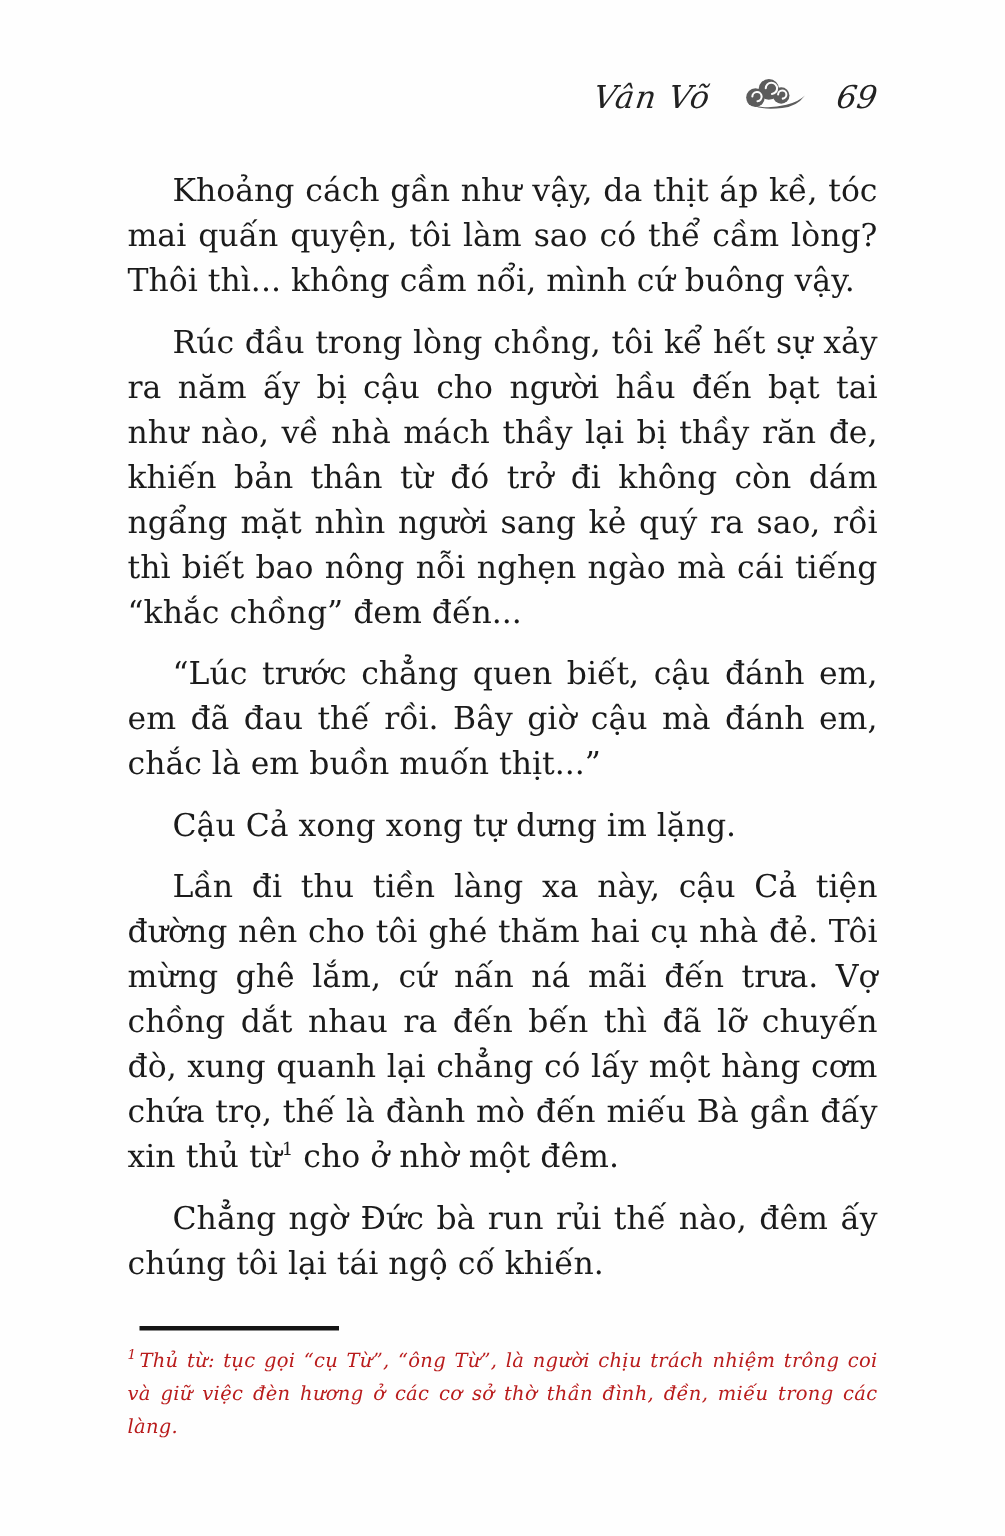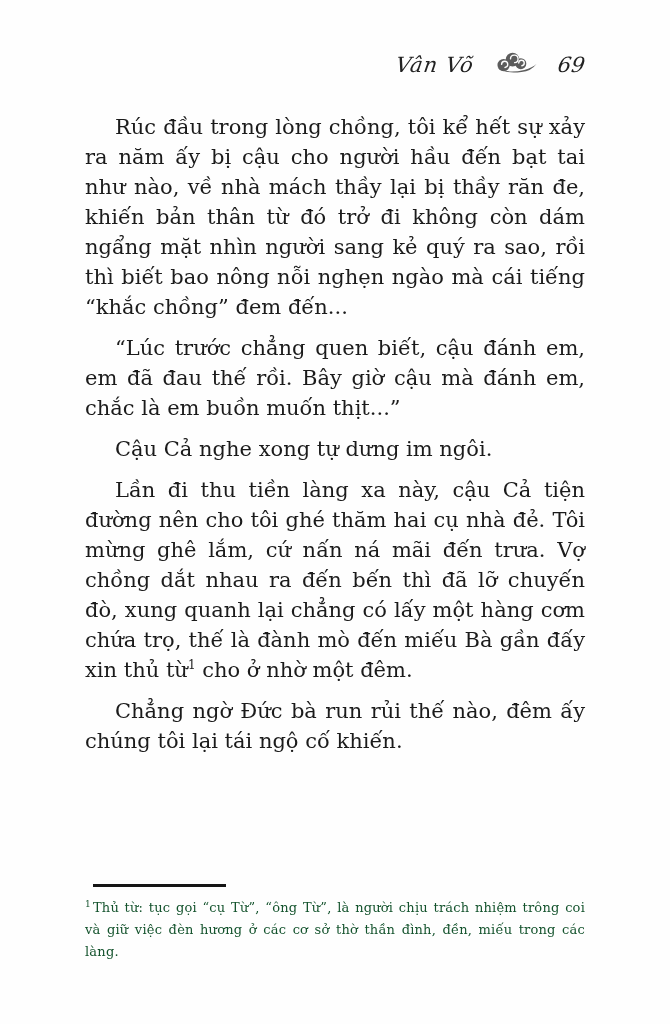--- a/index.html
+++ b/index.html
@@ -71,22 +71,23 @@
     width: 133px;
     height: 3px;
     background: #151515;
     margin: 6px 0 10px 8px;
   }
   .fn-text {
     margin: 0;
     font-size: 13px;
     line-height: 22px;
     letter-spacing: 0.2px;
-    color: #14532d;
+    color: #b91c1c;
     text-align: justify;
+    font-style: italic;
   }
   .fn-text sup {
     font-size: 9px;
     line-height: 0;
     vertical-align: super;
     margin-right: 2px;
   }
 </style>
 </head>
 <body>
@@ -107,26 +108,27 @@
         <path d="M24 12 a5.5 5.5 0 1 1 6 5.5"></path>
         <path d="M36 18 a4 4 0 1 1 4.5 4"></path>
       </g>
     </svg>
   </span>
 
   <span class="page-number">69</span>
 </header>
 
 <main class="page-body">
+  <p class="para">Khoảng cách gần như vậy, da thịt áp kề, tóc mai quấn quyện, tôi làm sao có thể cầm lòng? Thôi thì... không cầm nổi, mình cứ buông vậy.</p>
 
   <p class="para">Rúc đầu trong lòng chồng, tôi kể hết sự xảy ra năm ấy bị cậu cho người hầu đến bạt tai như nào, về nhà mách thầy lại bị thầy răn đe, khiến bản thân từ đó trở đi không còn dám ngẩng mặt nhìn người sang kẻ quý ra sao, rồi thì biết bao nông nỗi nghẹn ngào mà cái tiếng “khắc chồng” đem đến...</p>
 
   <p class="para">“Lúc trước chẳng quen biết, cậu đánh em, em đã đau thế rồi. Bây giờ cậu mà đánh em, chắc là em buồn muốn thịt...”</p>
 
-  <p class="para">Cậu Cả nghe xong tự dưng im ngôi.</p>
+  <p class="para">Cậu Cả xong xong tự dưng im lặng.</p>
 
 
   <p class="para"><span>Lần đi thu tiền làng xa này, cậu Cả tiện đường nên cho tôi ghé thăm hai cụ nhà đẻ. Tôi mừng ghê lắm, cứ nấn ná mãi đến trưa. Vợ chồng dắt nhau ra đến bến thì đã lỡ chuyến đò, xung quanh lại chẳng có lấy một hàng cơm chứa trọ, thế là đành mò đến miếu Bà gần đấy xin thủ từ</span><sup>1</sup><span> cho ở nhờ một đêm.</span></p>
 
   <p class="para">Chẳng ngờ Đức bà run rủi thế nào, đêm ấy chúng tôi lại tái ngộ cố khiến.</p>
 </main>
 
 <footer class="footnote-area">
   <div class="fn-rule"></div>
   <p class="fn-text"><sup>1</sup><span>Thủ từ: tục gọi “cụ Từ”, “ông Từ”, là người chịu trách nhiệm trông coi và giữ việc đèn hương ở các cơ sở thờ thần đình, đền, miếu trong các làng.</span></p>

